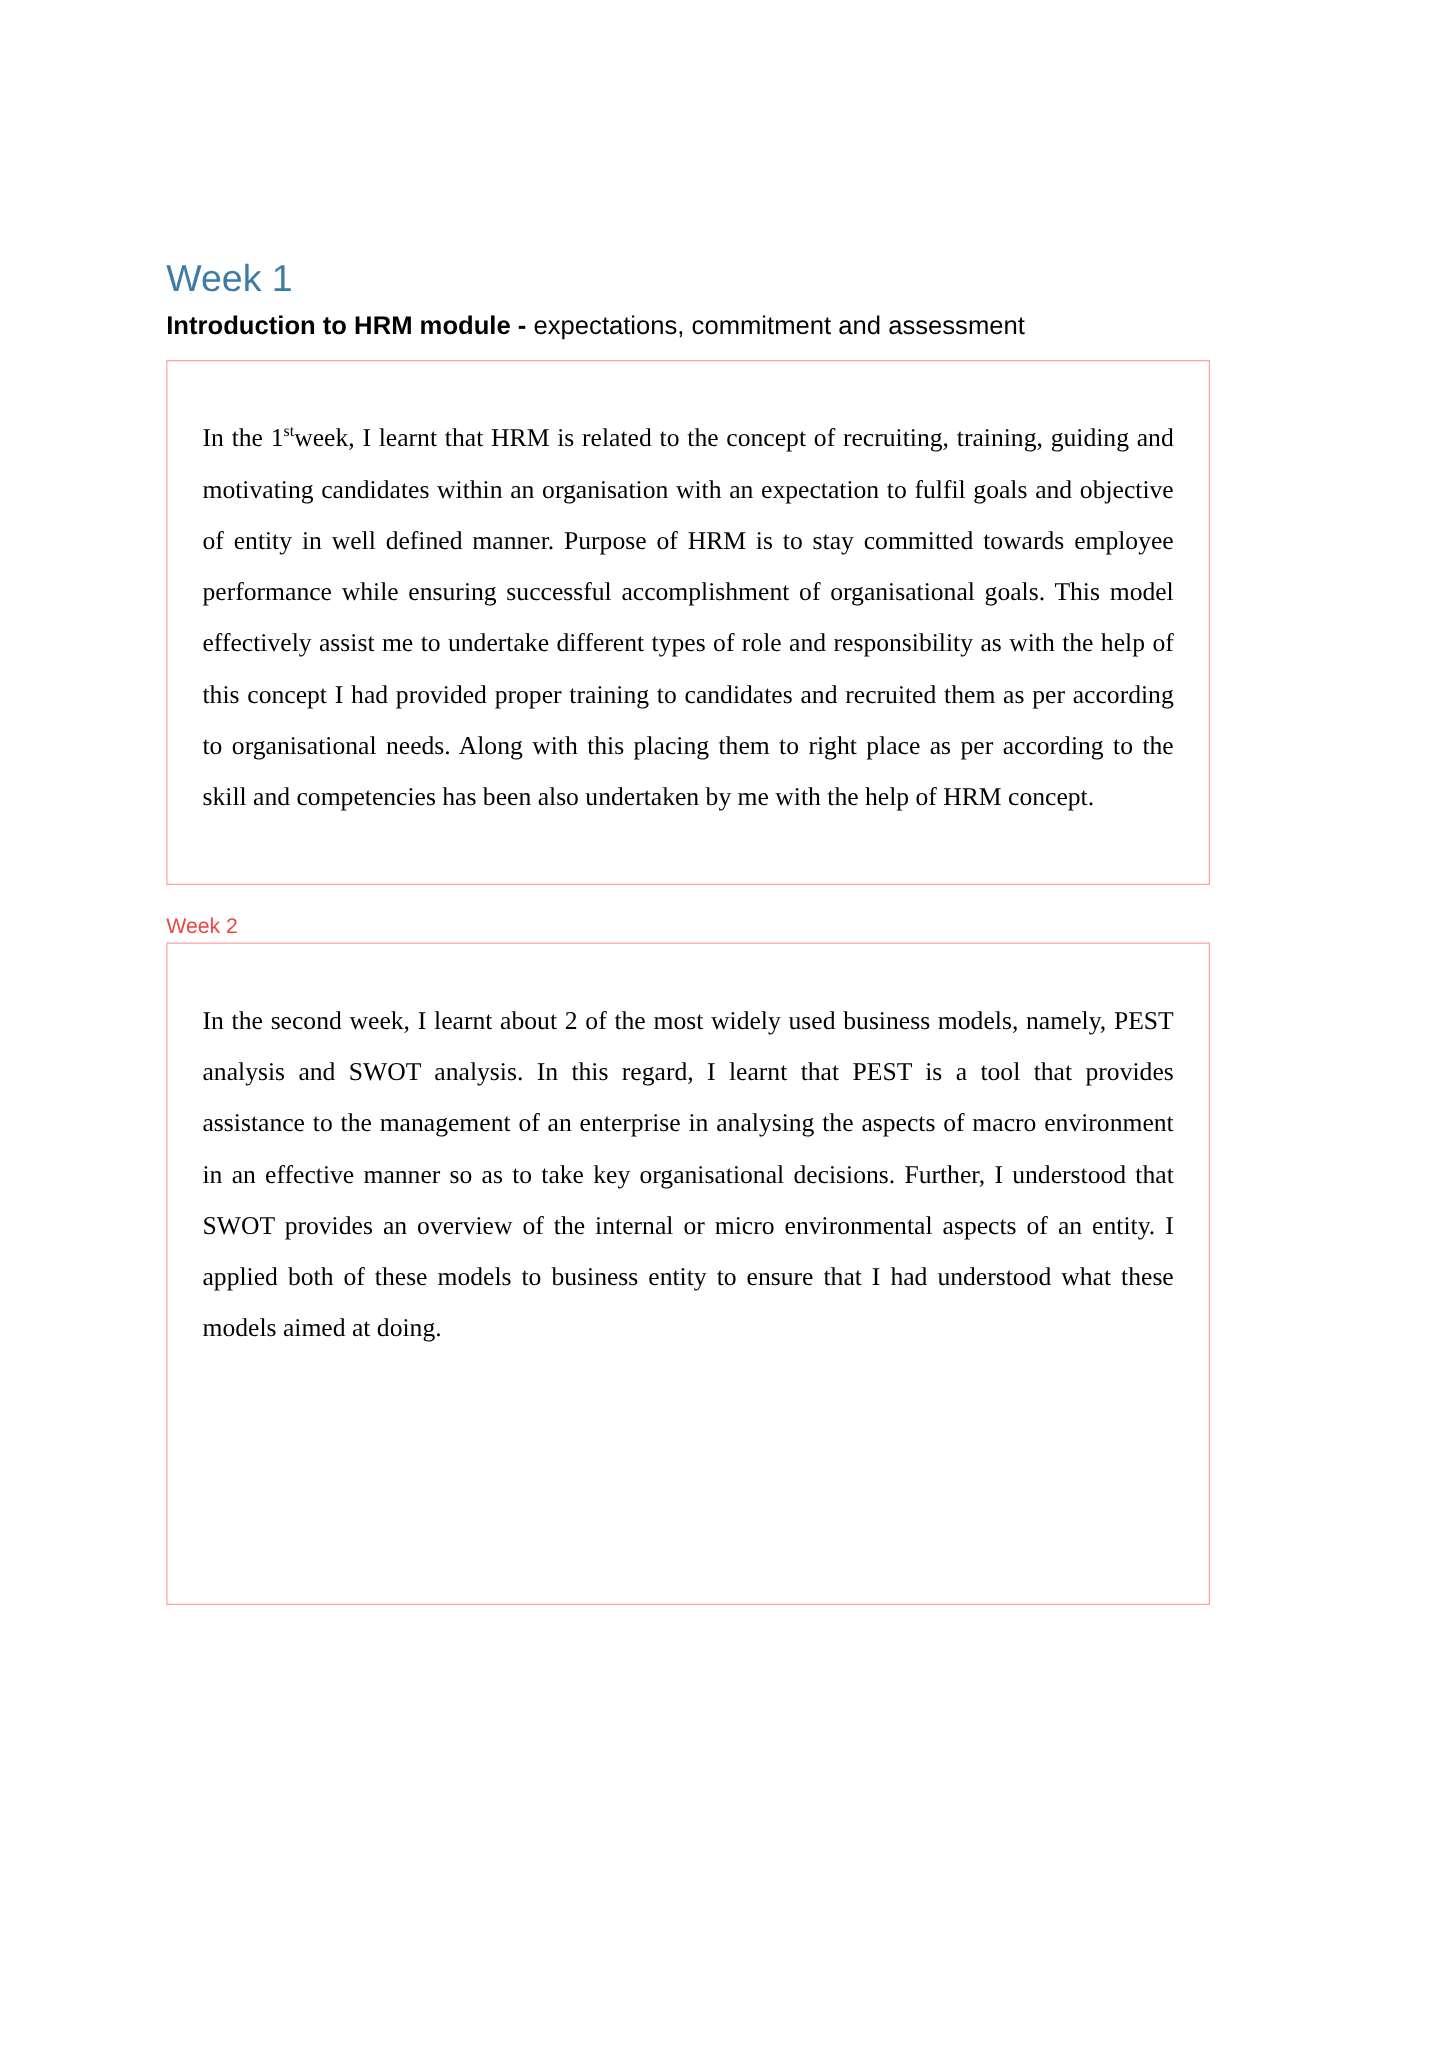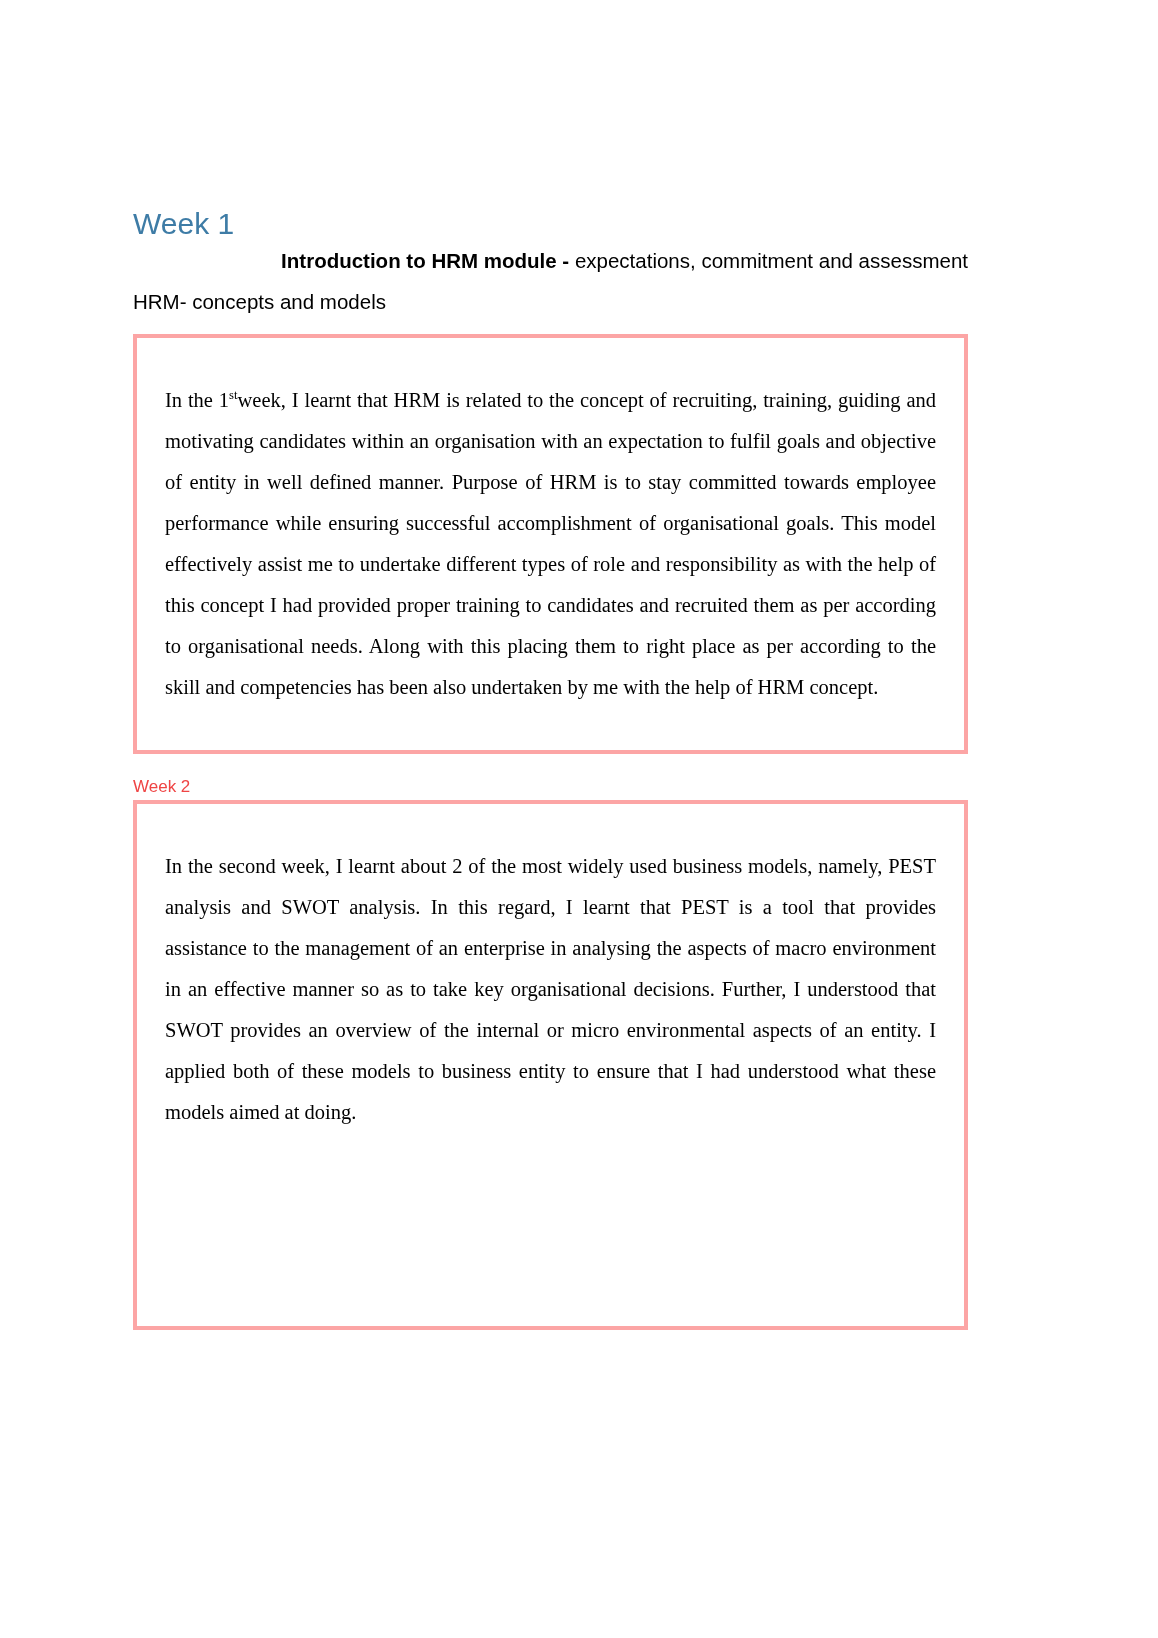--- a/index.html
+++ b/index.html
@@ -27,34 +27,33 @@
     color: #3e7ca6;
     margin: 0 0 4px 0;
     line-height: 1.25;
   }
   .subheading {
     font-family: "Liberation Sans", sans-serif;
     font-size: 20.5px;
     color: #000000;
     margin: 0 0 14px 0;
     line-height: 1.35;
-    text-align: right;
   }
   .subheading b {
     font-weight: bold;
   }
   .plain-line {
     font-family: "Liberation Sans", sans-serif;
     font-size: 20.5px;
     color: #000000;
     margin: 0 0 18px 0;
     line-height: 1.35;
   }
   .textbox {
-    border: 4px solid #fca5a5;
+    border: 1px solid #fca5a5;
     box-sizing: border-box;
     padding: 42px 28px 30px 28px;
     margin: 0 0 22px 0;
   }
   .textbox p {
     margin: 0;
     font-family: "Liberation Serif", serif;
     font-size: 20.5px;
     line-height: 2.0;
     text-align: justify;
@@ -85,21 +84,20 @@
   .section { margin-bottom: 4px; }
 </style>
 </head>
 <body>
 
 <div class="page">
 
   <div class="section">
     <h1 class="heading-week">Week 1</h1>
     <p class="subheading"><b>Introduction to HRM module - </b><span>expectations, commitment and assessment</span></p>
-    <p class="plain-line">HRM- concepts and models</p>
     <div class="textbox box-1">
       <p><span>In the 1</span><sup>st</sup><span>week, I learnt that  HRM is related to the concept of recruiting, training, guiding and motivating candidates within an organisation with an expectation to fulfil goals and objective of entity in well defined manner. Purpose of HRM is to stay committed towards employee performance while ensuring successful accomplishment of organisational goals. This model effectively assist me to undertake different types of role and responsibility as with the help of this concept I had provided proper training to candidates and recruited them as per according to organisational needs. Along with this placing them to right place as per according to the skill and competencies has been also undertaken by me with the help of HRM concept.</span></p>
     </div>
   </div>
 
   <div class="section">
     <p class="heading-week-small">Week 2</p>
     <div class="textbox box-2">
       <p>In the second week, I learnt about 2 of the most widely used business models, namely, PEST analysis and SWOT analysis. In this regard, I learnt that PEST is a tool that provides assistance to the management of an enterprise in analysing the aspects of macro environment in an effective manner so as to take key organisational decisions. Further, I understood that SWOT provides an overview of the internal or micro environmental aspects of an entity. I applied both of these models to business entity to ensure that I had understood what these models aimed at doing.</p>
     </div>

